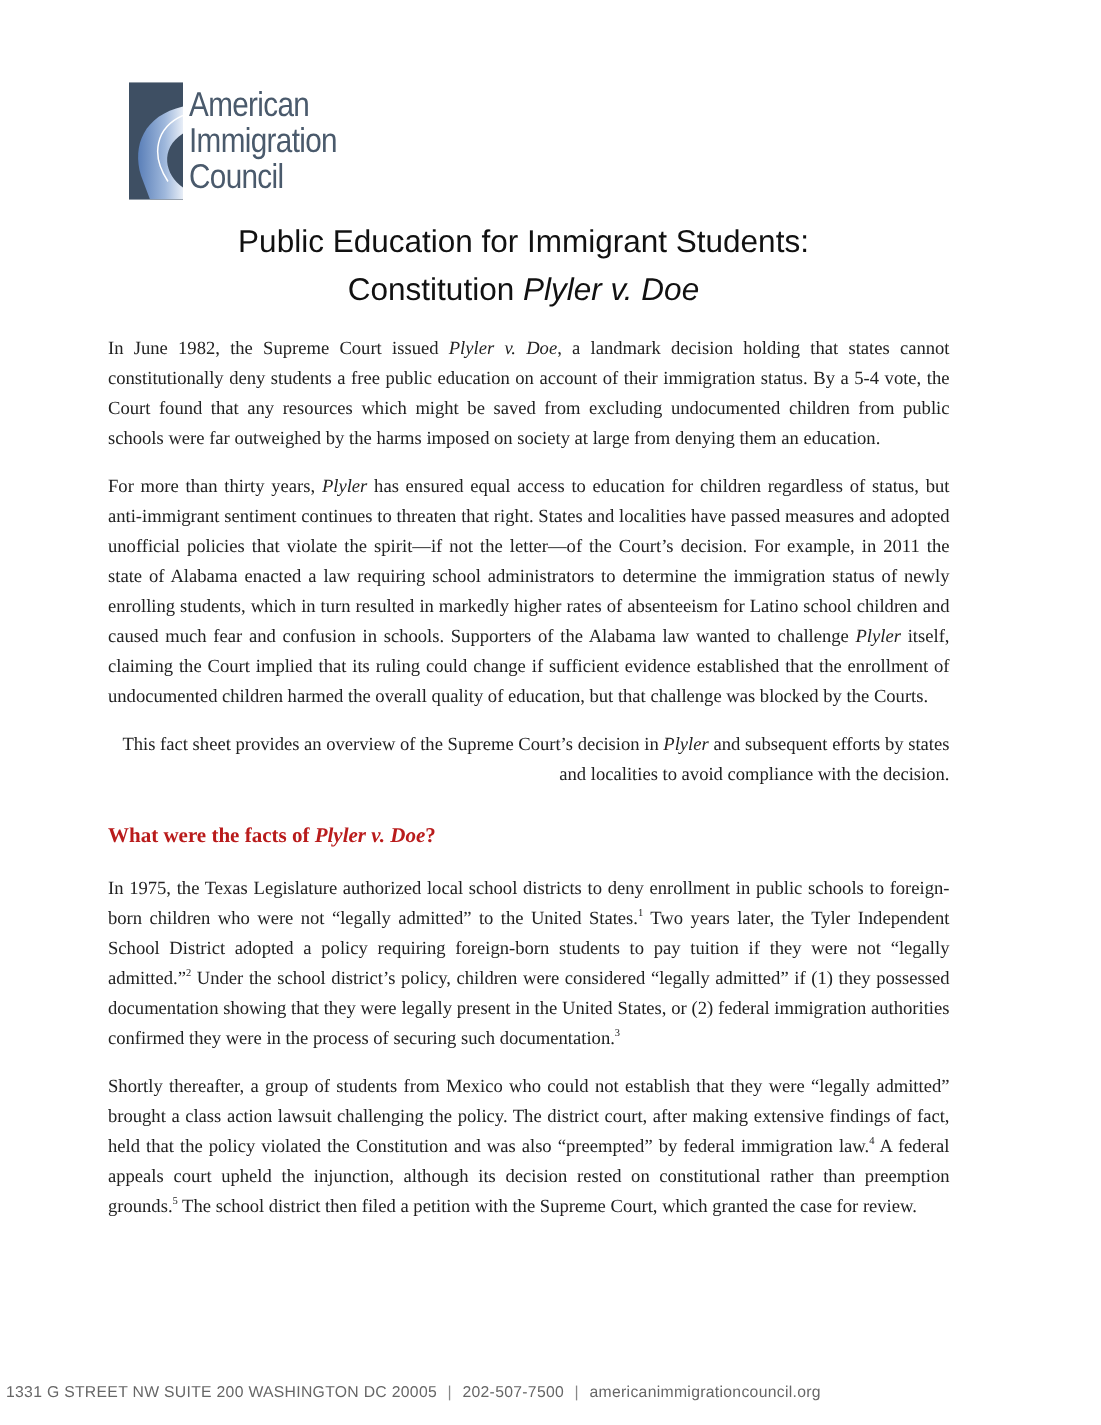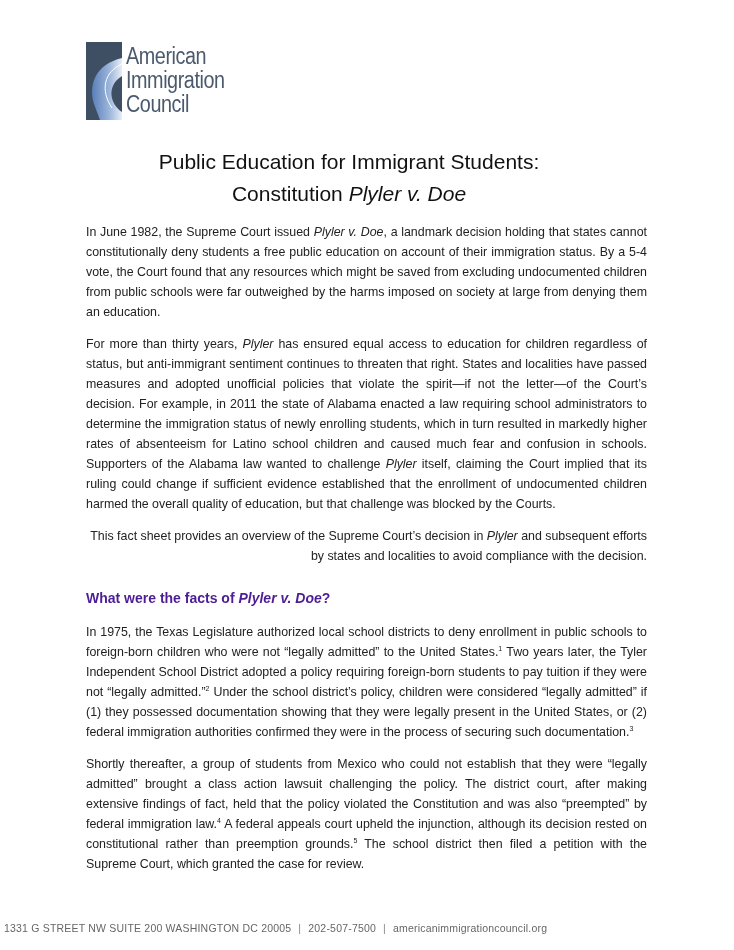--- a/index.html
+++ b/index.html
@@ -1,26 +1,26 @@
 <!DOCTYPE html>
 <html><head>
 <meta charset="utf-8">
 <style>
   html, body { margin: 0; padding: 0; background: #ffffff; }
   body { width: 734px; height: 950px; position: relative; overflow: hidden; font-family: "Liberation Sans", sans-serif; color: #1a1a1a; }
-  .logo { position: absolute; left: 86px; top: 42px; width: 160px; height: 78px; }
+  .logo { position: absolute; left: 86px; top: 55px; width: 160px; height: 78px; }
   .logo-mark { position: absolute; left: 0; top: 0; width: 36px; height: 78px; background: #3e4f63; overflow: hidden; }
   .logo-text { position: absolute; left: 40px; top: 2px; font-family: "Liberation Sans Narrow", "Liberation Sans", sans-serif; font-size: 23px; line-height: 24px; color: #4a5a6c; letter-spacing: -0.5px; transform: scaleX(0.86); transform-origin: left top; }
   .logo-text div { white-space: nowrap; }
   .title { position: absolute; left: 0; width: 698px; top: 146px; text-align: center; font-size: 21px; line-height: 32px; color: #111; }
   .title i { font-style: italic; }
-  .content { position: absolute; left: 86px; width: 561px; top: 222px; font-size: 12.4px; line-height: 20px; color: #222; }
+  .content { position: absolute; left: 72px; width: 561px; top: 222px; font-size: 12.4px; line-height: 20px; color: #222; font-family: Liberation Serif, serif; }
   .content p { margin: 0 0 12px 0; text-align: justify; }
   .content p.lastleft { text-align: right; }
-  .content h2 { margin: 22px 0 14px 0; font-size: 14px; line-height: 20px; font-weight: bold; color: #4c1d95; }
+  .content h2 { margin: 22px 0 14px 0; font-size: 14px; line-height: 20px; font-weight: bold; color: #b91c1c; }
   sup { font-size: 7px; line-height: 0; vertical-align: super; }
   .footer { position: absolute; left: 4px; width: 734px; top: 922px; text-align: left; font-size: 10.5px; color: #666; letter-spacing: 0.2px; }
   .footer .sep { margin: 0 7px; color: #888; }
 </style>
 </head>
 <body>
 
 <div class="logo">
   <div class="logo-mark">
     <svg width="36" height="78" viewBox="0 0 36 78">

